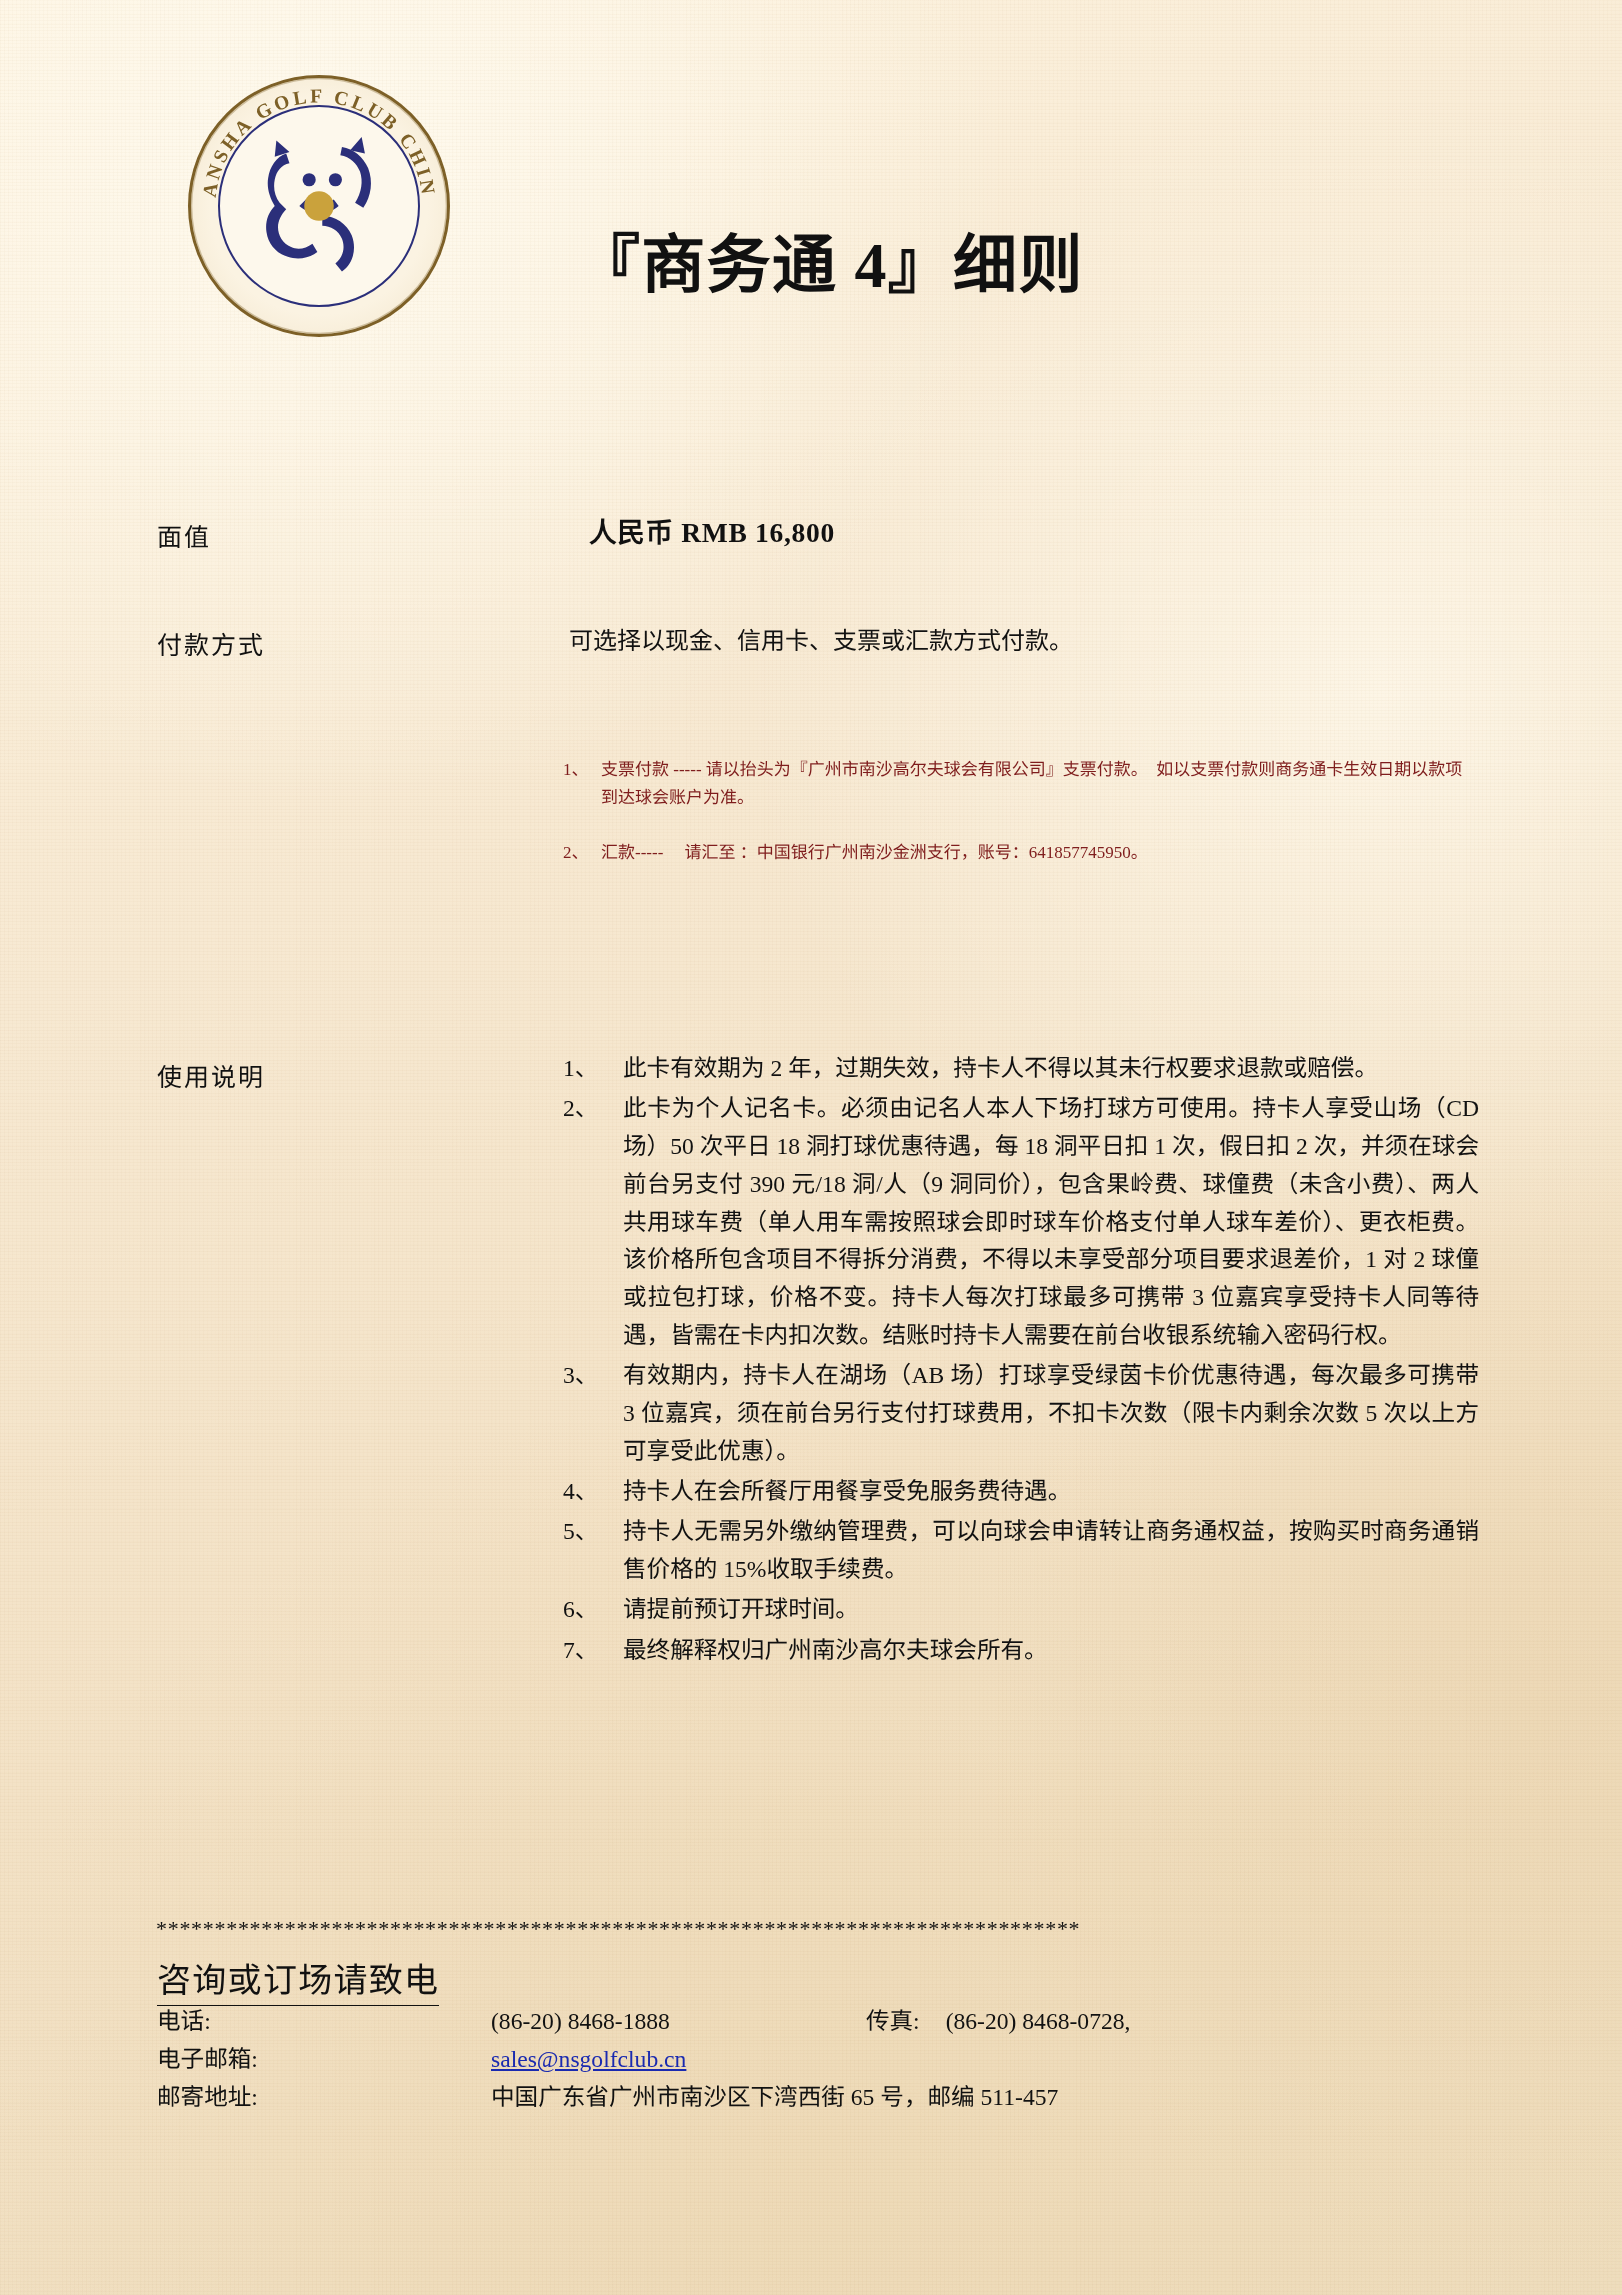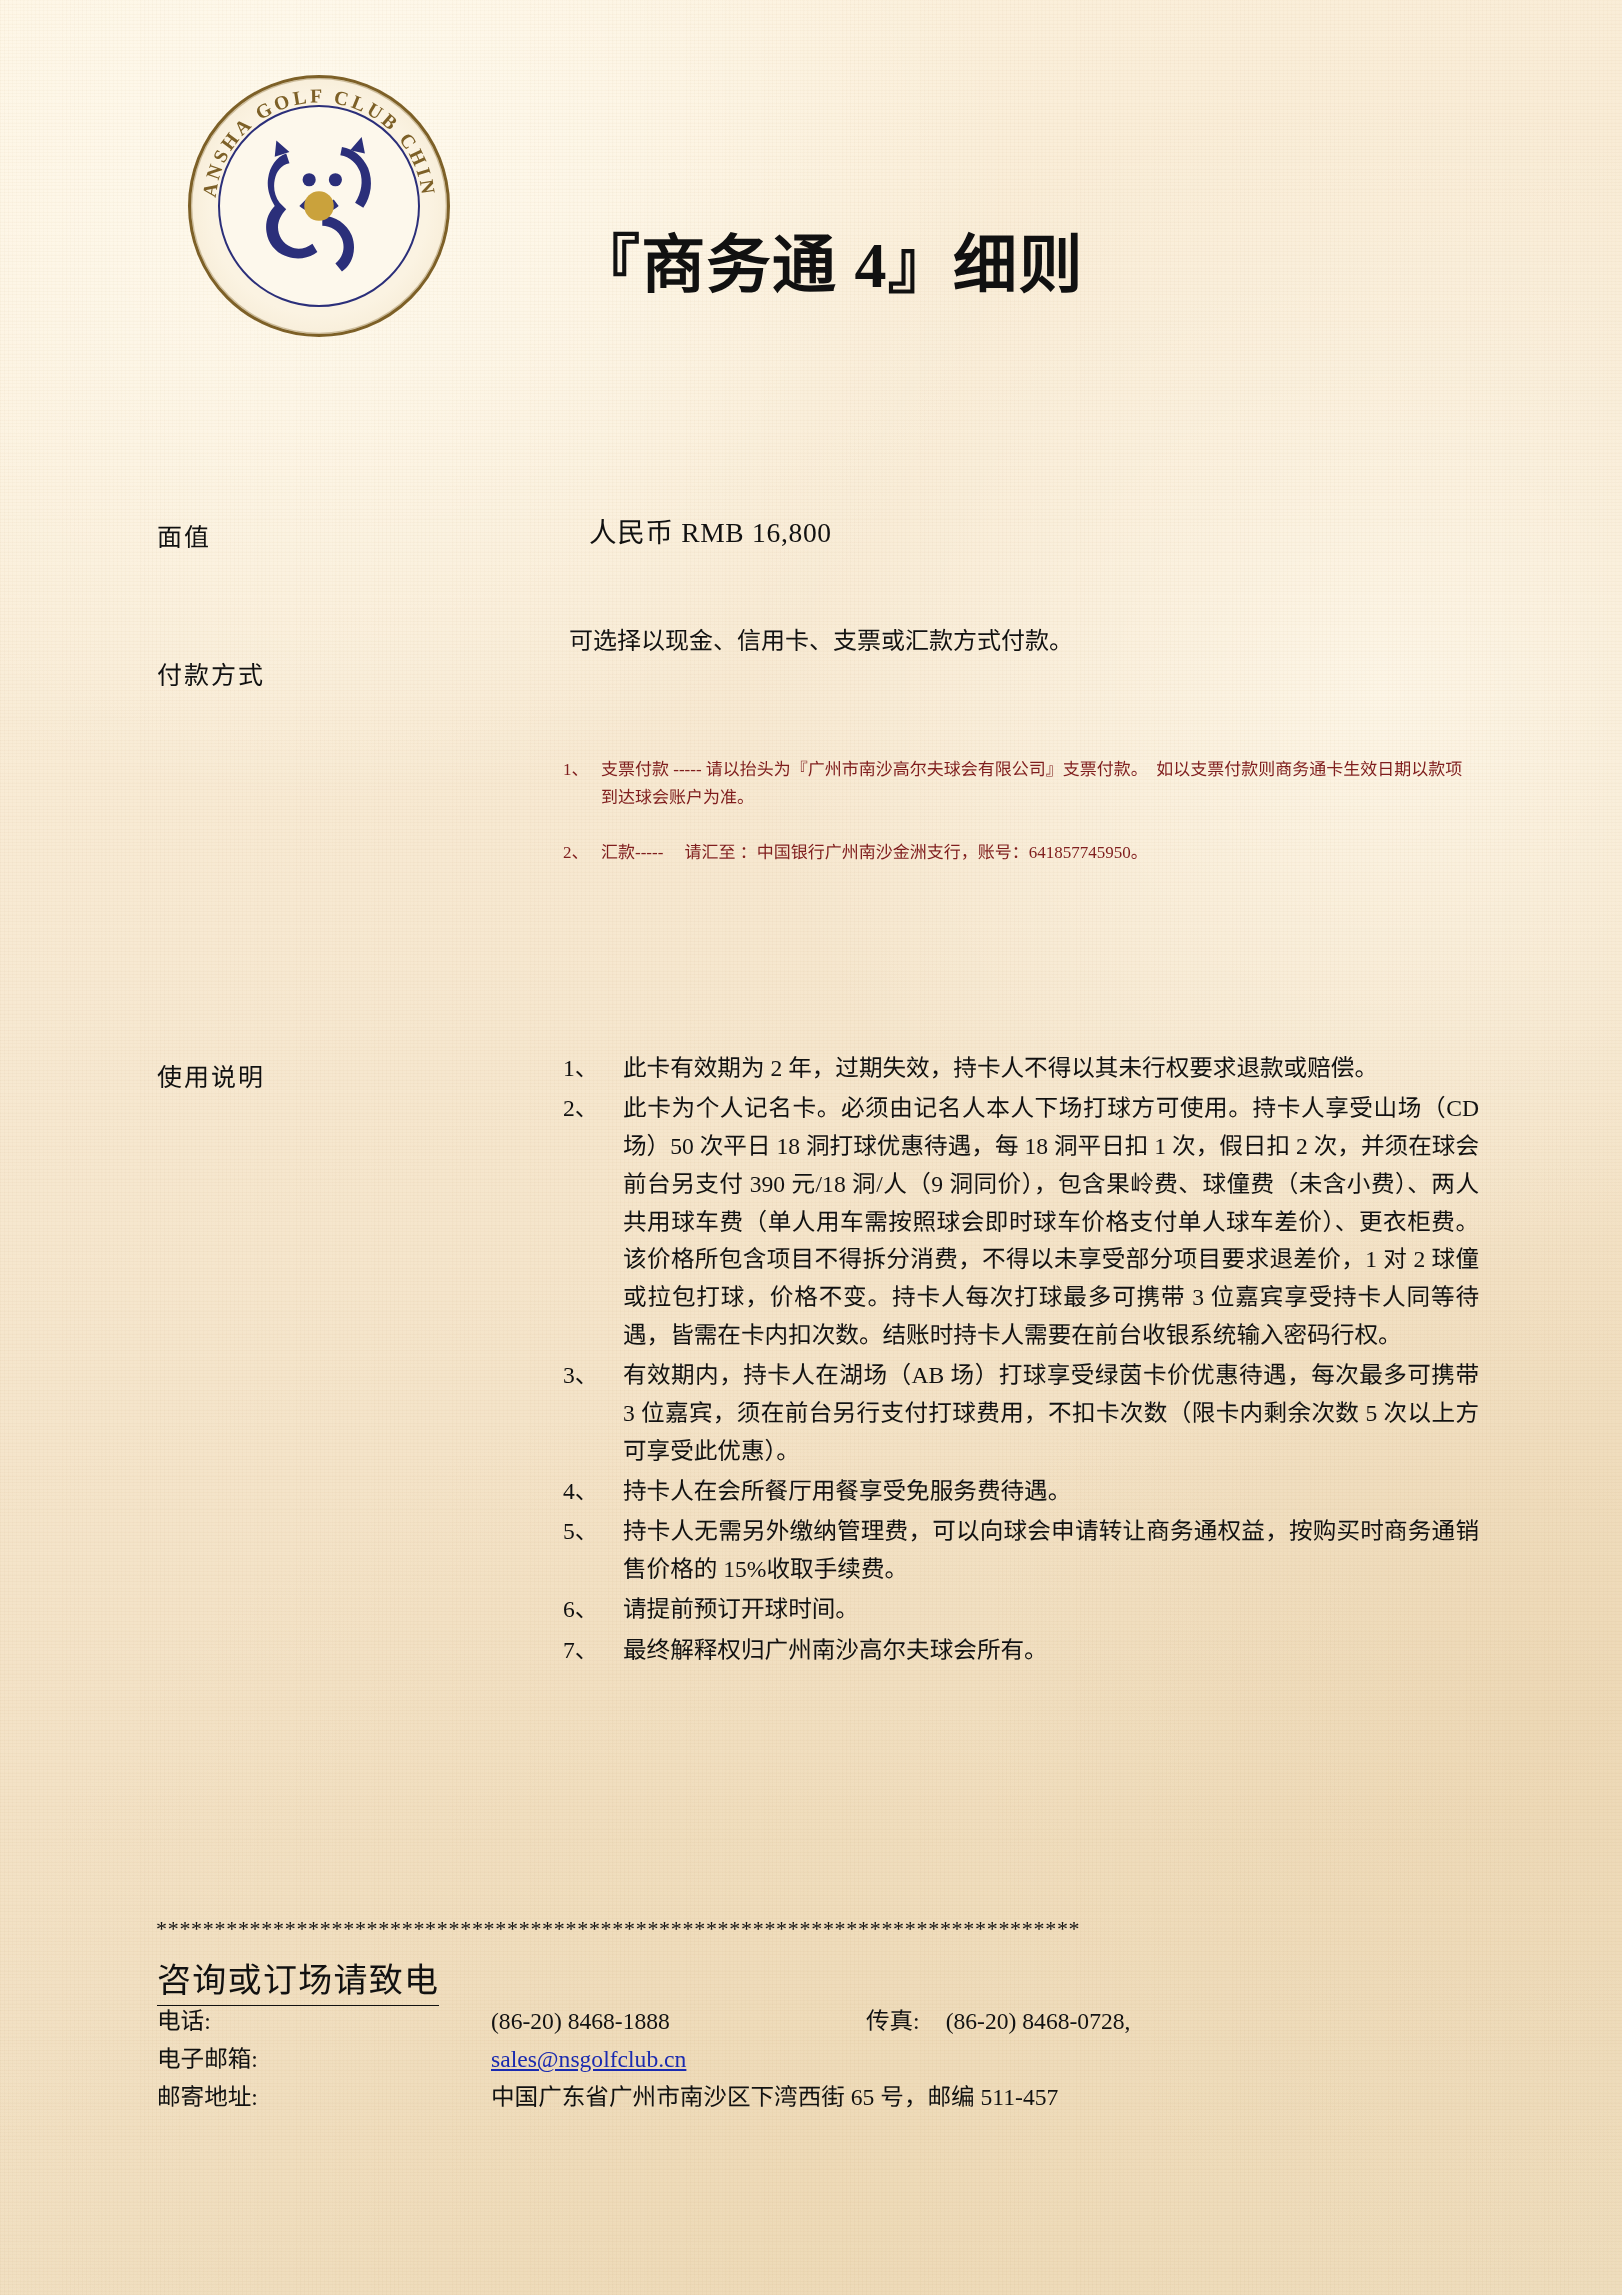--- a/index.html
+++ b/index.html
@@ -110,25 +110,25 @@
     font-size: 23.6px;
     color: #111;
     line-height: 1.55;
   }
 
   .facevalue-label { top: 517px; font-family: Liberation Serif, serif; }
   .facevalue-value {
     left: 589px;
     top: 512px;
     font-size: 27.5px;
-    font-weight: normal;
+    font-weight: bold;
     letter-spacing: 0.7px;
   }
 
-  .payment-label { top: 625px; margin-top: 30px; }
+  .payment-label { top: 625px; }
   .payment-value {
     left: 569px;
     top: 623px;
     width: 916px;
     font-size: 24px;
   }
 
   .pay-list {
     position: absolute;
     left: 563px;

